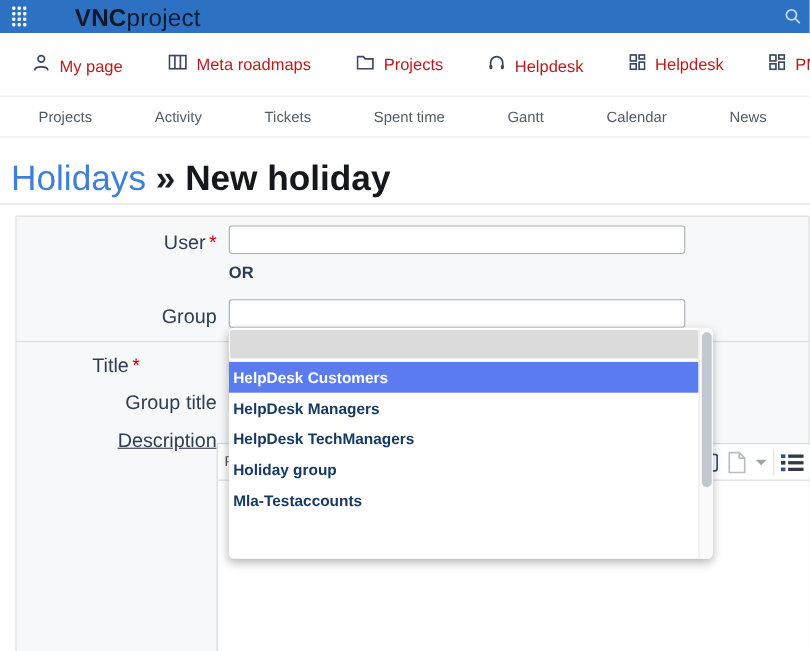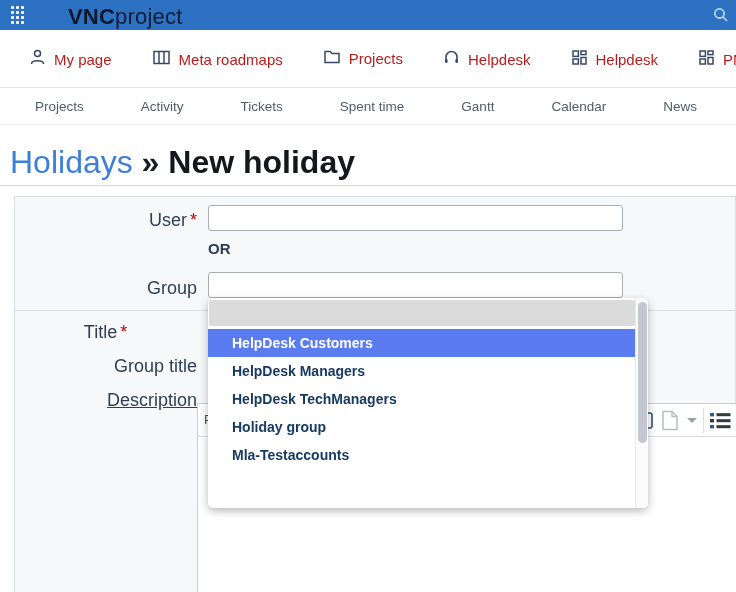--- a/index.html
+++ b/index.html
@@ -71,21 +71,21 @@
     border-top:5px solid #9aa1a9; cursor:pointer; }
   .tb-sep { position:absolute; left:505px; top:4px; width:1px; height:25px;
     background:#dcdfe2; }
   .tb-list { position:absolute; left:512px; top:8px; cursor:pointer; }
   .editor .content { height:156px; background:#fff; cursor:text; }
 
   
   .dropdown { position:absolute; left:208px; top:298px; width:440px; height:210px;
     background:#fff; border-radius:5px; box-shadow:0 3px 9px rgba(0,0,0,.28);
     z-index:20; overflow:hidden; padding-top:2px; }
-  .opt { height:28px; line-height:28px; padding-left:24px; font-size:14px;
+  .opt { height:28px; line-height:28px; padding-left:4px; font-size:14px;
     font-weight:700; color:#173a63; cursor:pointer; width:428px;
     white-space:nowrap; overflow:hidden; }
   .opt-empty { height:26px; background:#dbdbdb; width:426px; margin-left:1px;
     border-radius:2px; cursor:pointer; }
   .opt-selected { background:#5b7cf0; color:#fff; margin-top:3px; }
   .dd-scrollbar { position:absolute; right:0; top:0; bottom:0; width:13px;
     background:#fbfbfb; border-left:1px solid #e8e8e8; }
   .dd-thumb { position:absolute; left:2px; top:4px; width:9px; height:141px;
     background:#c3c8d0; border-radius:5px; cursor:grab; }
 </style>

